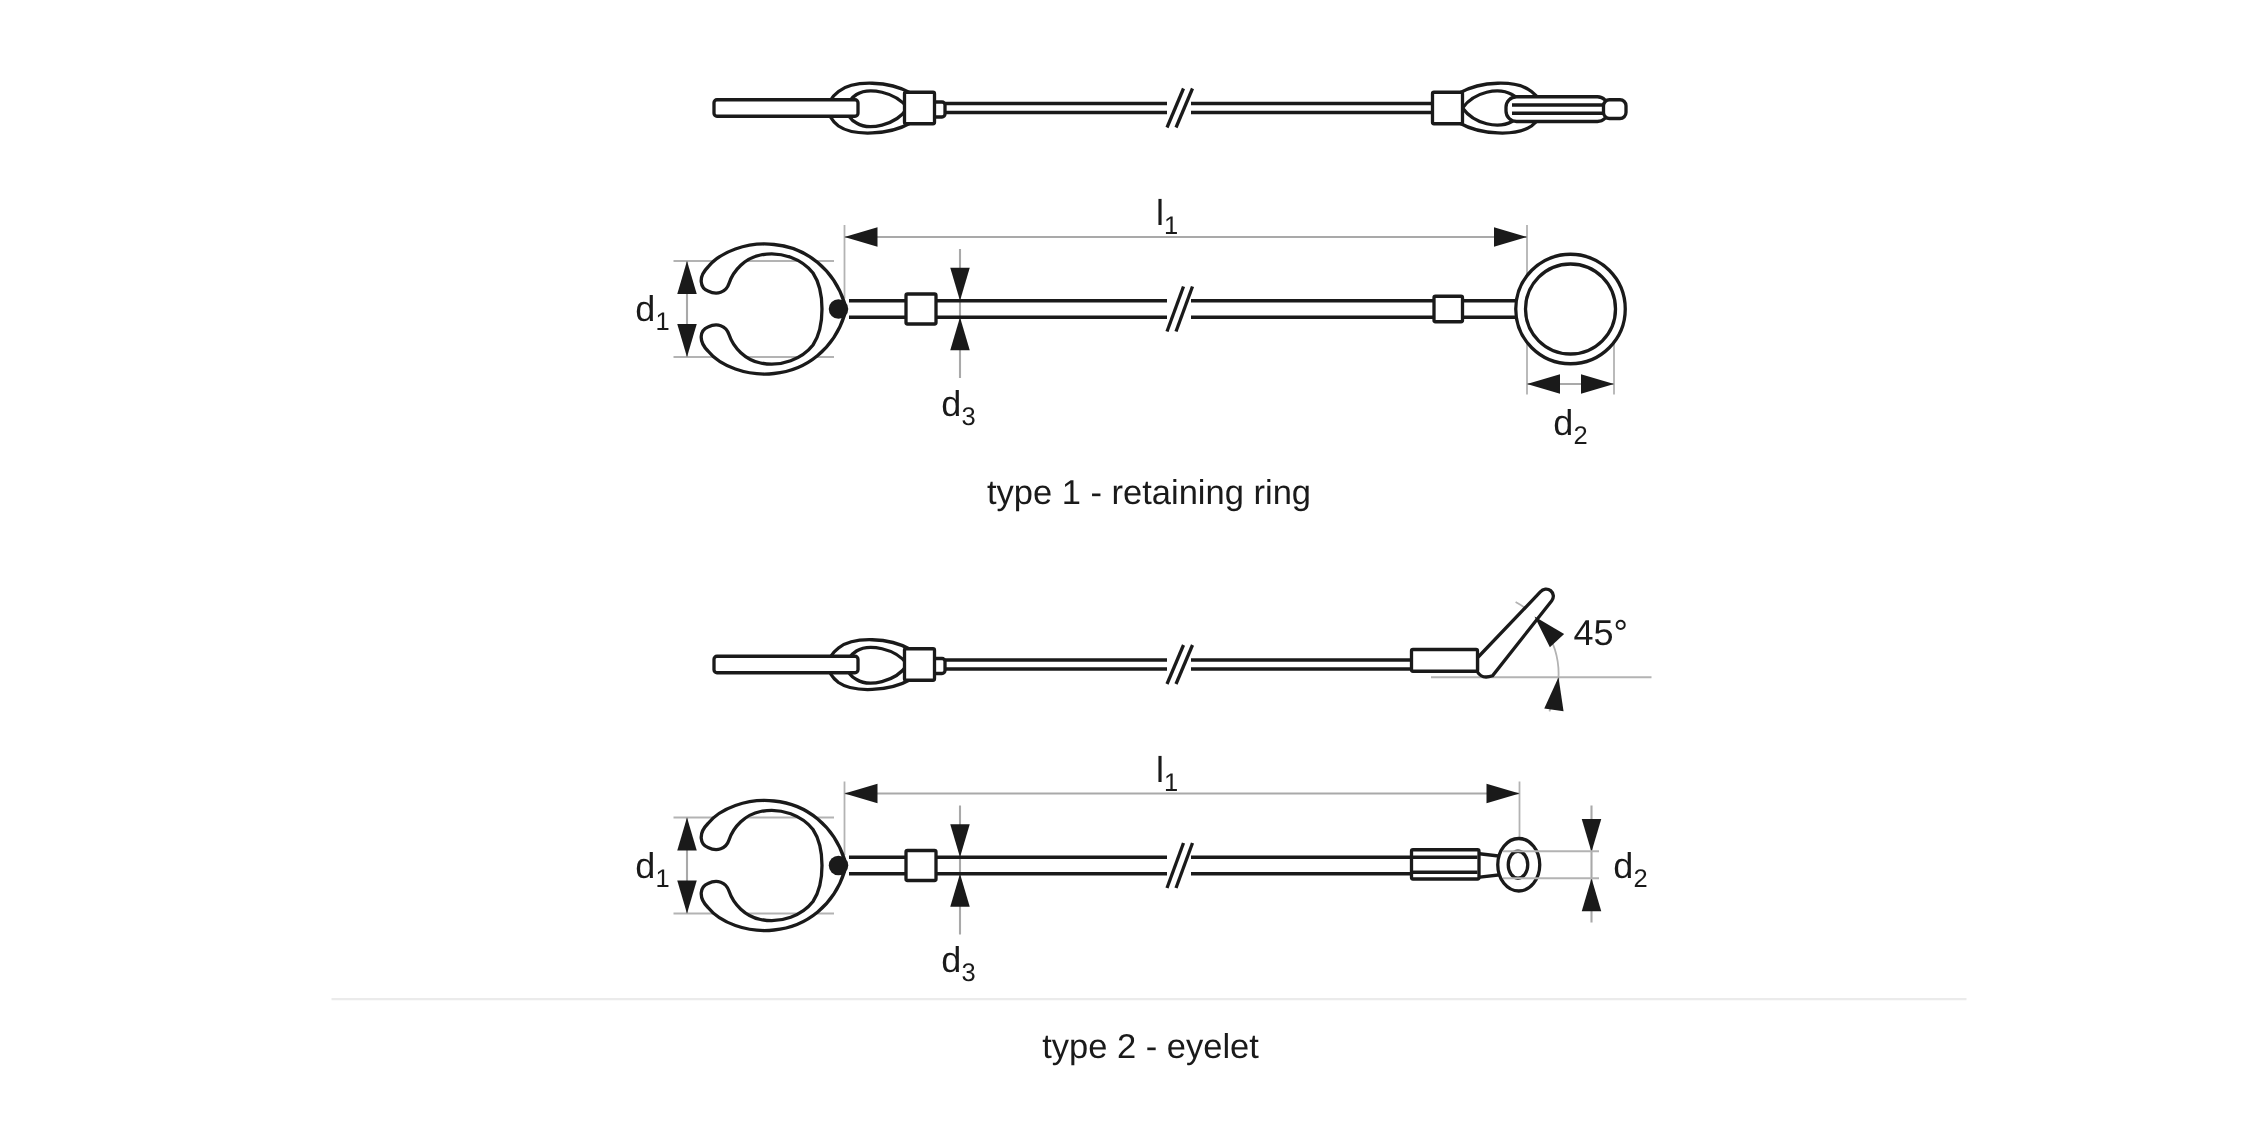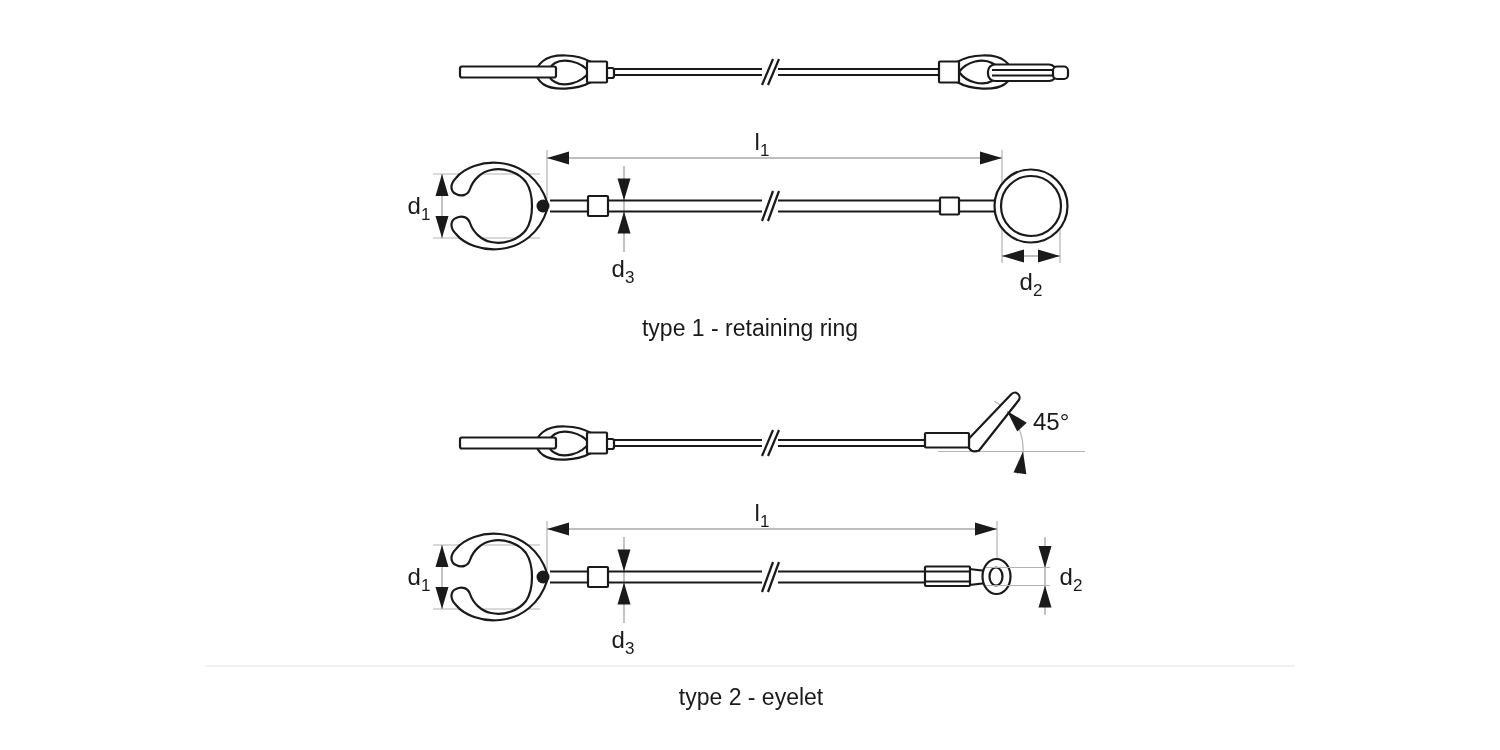--- a/index.html
+++ b/index.html
@@ -1,17 +1,17 @@
 <!DOCTYPE html>
 <html><head>
 <meta charset="utf-8">
 <style>
   html,body{margin:0;padding:0;background:#ffffff;}
   .stage{position:relative;width:1316px;height:750px;background:#ffffff;overflow:hidden;
-         font-family:"Liberation Sans", sans-serif;}
+         font-family:"Liberation Sans", sans-serif;margin-left:16px;}
   svg{display:block;}
   text{font-family:"Liberation Sans", sans-serif;fill:#1a1a1a;}
   .dim-label{font-size:24px;}
   .dim-sub{font-size:17px;}
   .caption{font-size:23px;}
   .angle-label{font-size:24px;}
   .ink{stroke:#1a1a1a;fill:none;stroke-width:2.2;}
   .ink-fill{stroke:#1a1a1a;fill:#ffffff;stroke-width:2.2;}
   .dim{stroke:#a9a9a9;stroke-width:1.4;fill:none;}
   .ext{stroke:#b3b3b3;stroke-width:1.2;fill:none;}

